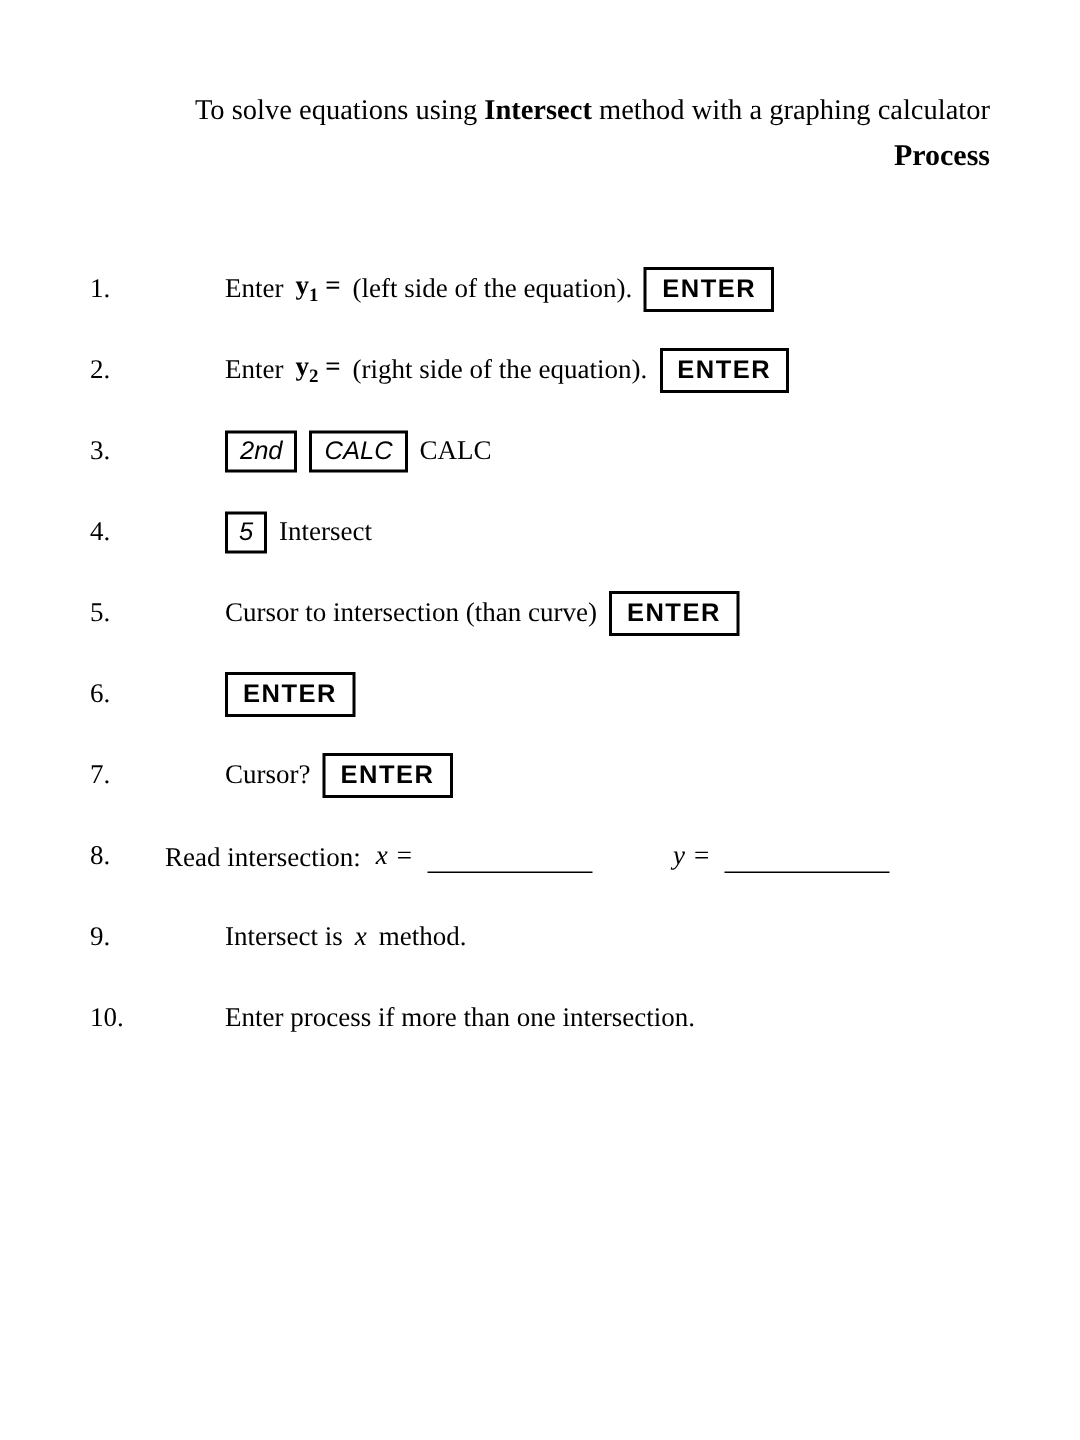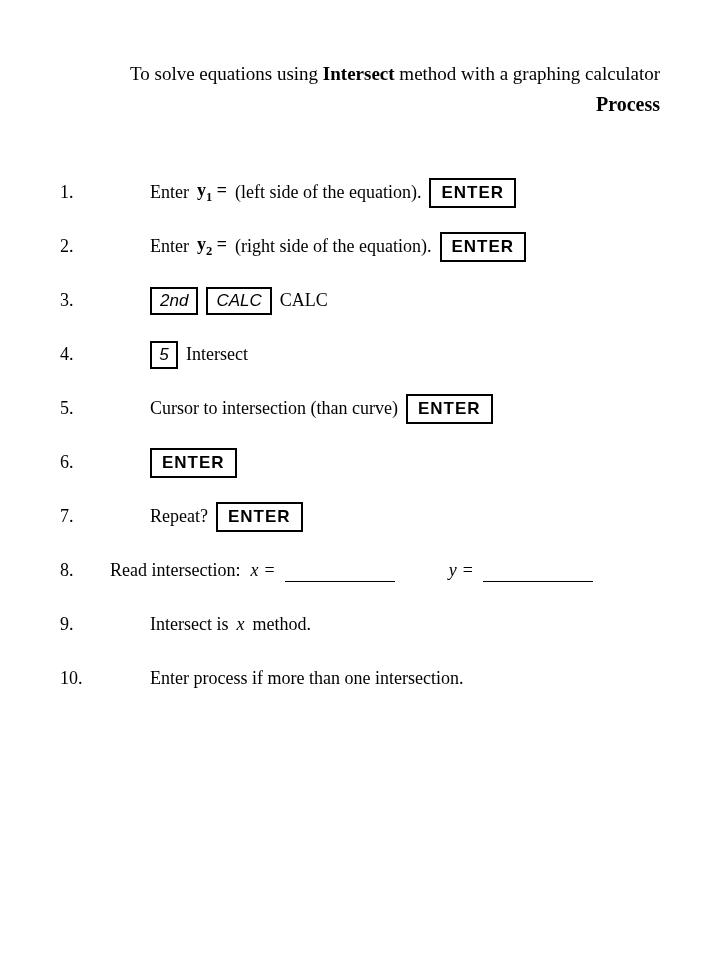--- a/index.html
+++ b/index.html
@@ -96,21 +96,21 @@
       margin-left: 4px;
       margin-right: 4px;
     }
 
     sub {
       font-size: 0.7em;
     }
 
     .step8-content {
       display: flex;
-      align-items: center;
+      align-items: flex-end;
       gap: 10px;
       flex-wrap: wrap;
     }
 
     .eq-group {
       display: inline-flex;
       align-items: center;
       gap: 6px;
     }
   </style>
@@ -174,21 +174,21 @@
   <li class="step-item">
     <span class="step-number">6.</span>
     <span class="step-content">
       <span class="kbd-box">ENTER</span>
     </span>
   </li>
 
   <li class="step-item">
     <span class="step-number">7.</span>
     <span class="step-content">
-      <span class="bold-text">Repeat?</span>
+      <span class="bold-text">Cursor?</span>
       <span class="kbd-box">ENTER</span>
     </span>
   </li>
 
   <li class="step-item">
     <span class="step-number">8.</span>
     <span class="step8-content">
       <span>Read intersection:</span>
       <span class="eq-group">
         <em>x</em>

